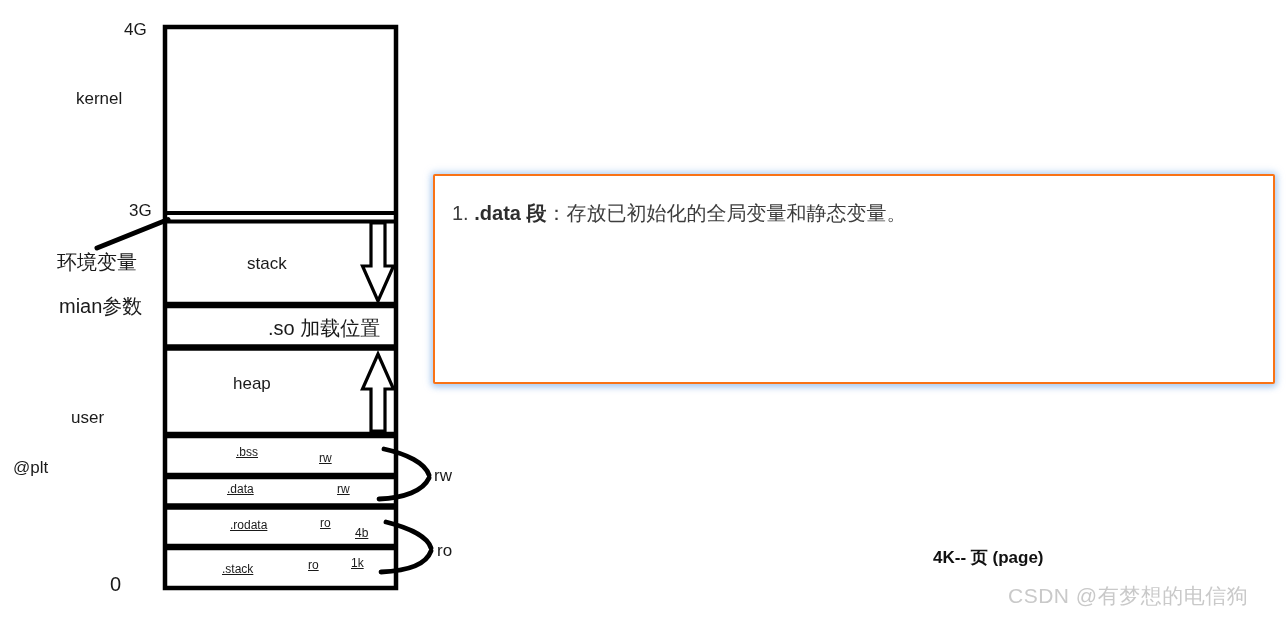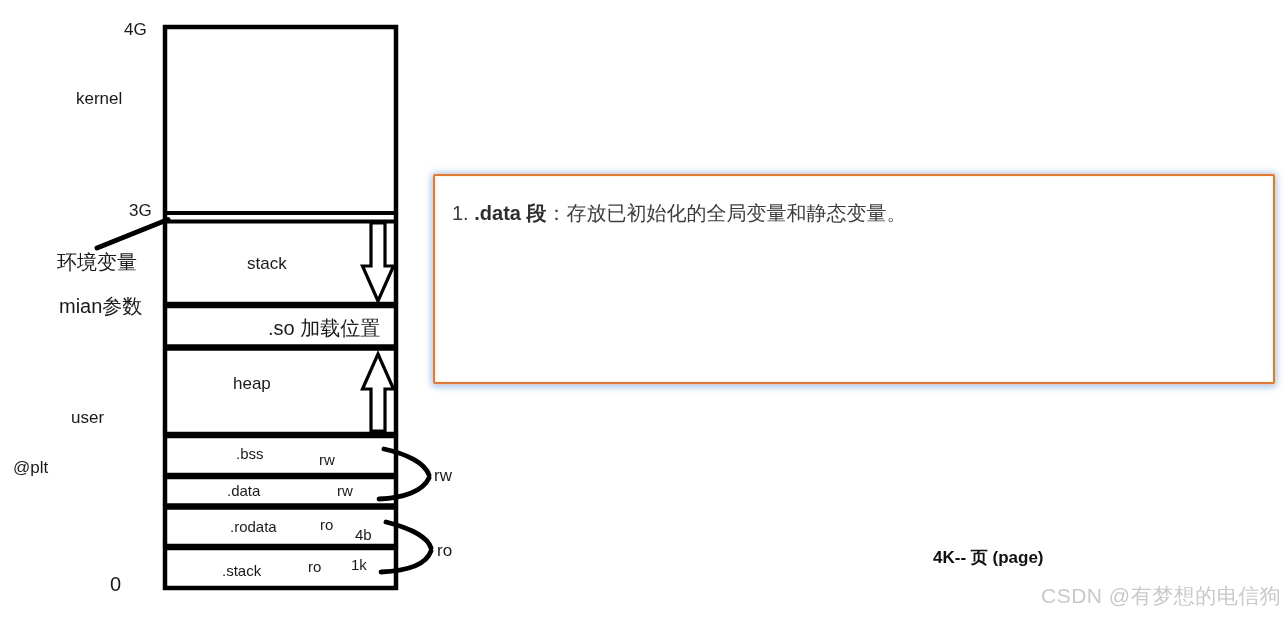--- a/index.html
+++ b/index.html
@@ -14,21 +14,21 @@
   }
   #diagram-svg { position: absolute; left: 0; top: 0; }
   .lbl {
     position: absolute;
     white-space: nowrap;
     color: #1a1a1a;
     font-size: 20px;
     line-height: 1.1;
   }
   .lbl.big { font-size: 17px; }
-  .lbl.small { font-size: 15px; }
+  .lbl.small { font-size: 12px; text-decoration: underline; }
   
   #notes-panel {
     position: absolute;
     left: 433px;
     top: 174px;
     width: 842px;
     height: 210px;
     background: #ffffff;
     border: 2px solid #f97316;
     border-radius: 2px;
@@ -48,21 +48,21 @@
     position: absolute;
     left: 933px;
     top: 546px;
     font-size: 17px;
     font-weight: 700;
     color: #111111;
     white-space: nowrap;
   }
   #watermark {
     position: absolute;
-    left: 1041px;
+    left: 1008px;
     top: 582px;
     font-size: 21px;
     color: #c9c9c9;
     letter-spacing: 0.5px;
     white-space: nowrap;
   }
 </style>
 </head>
 <body>
 

